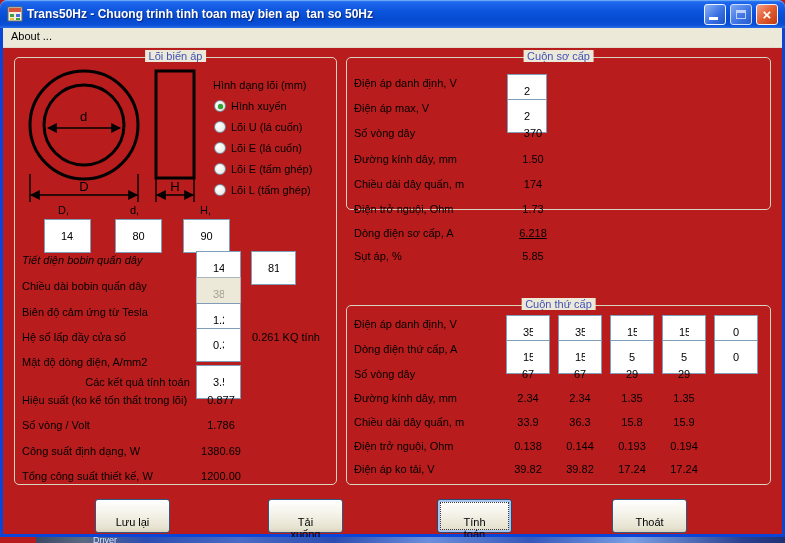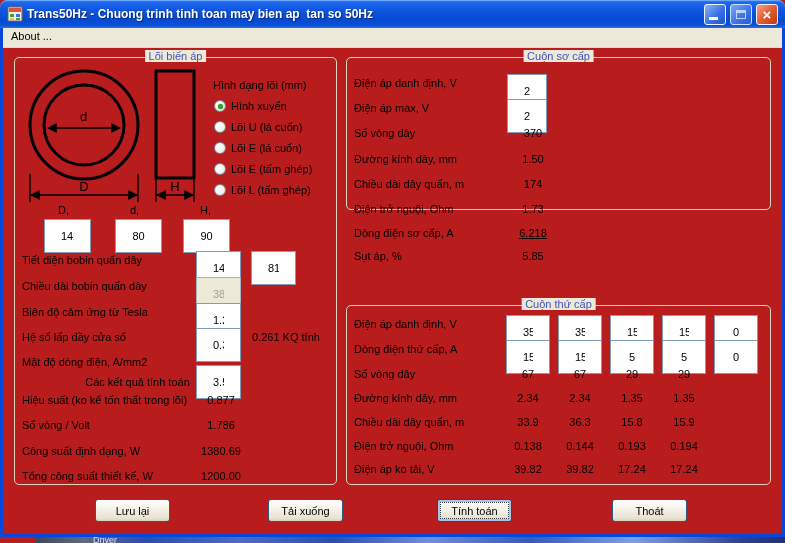--- a/index.html
+++ b/index.html
@@ -41,21 +41,21 @@
   .tb{position:absolute;box-sizing:border-box;height:18px;width:45px;border:1px solid #7F9DB9;
     background:#fff;font:11px "Liberation Sans",sans-serif;text-align:center;padding:16px;color:#000;}
   .tb.dis{background:#ECE9D8;color:#A5A294;border-color:#A8B4BE;}
   .radio{position:absolute;display:flex;align-items:center;gap:5px;font-size:11px;cursor:default;}
   .rdot{width:12px;height:12px;border-radius:50%;border:1px solid #7A869A;box-sizing:border-box;
     background:radial-gradient(circle at 35% 35%,#ffffff 0%,#eef0ec 60%,#d8dcd8 100%);position:relative;flex:0 0 auto;}
   .radio.checked .rdot::after{content:"";position:absolute;left:2.5px;top:2.5px;width:5px;height:5px;
     border-radius:50%;background:#2FA42F;box-shadow:0 0 1px #1d7a1d;}
   .btn{position:absolute;height:23px;width:75px;border:1px solid #35567e;border-radius:3px;
     background:linear-gradient(180deg,#ffffff 0%,#f4f2e8 45%,#e6e2d0 88%,#d8d2bc 100%);
-    font:11px "Liberation Sans",sans-serif;color:#000;box-sizing:border-box;cursor:pointer;padding:0;}
+    font:11px "Liberation Sans",sans-serif;color:#000;box-sizing:border-box;cursor:pointer;padding:16px;}
   .btn.focus{box-shadow:inset 0 0 0 2px #a8c4ee;outline:1px dotted #3a3a3a;outline-offset:-4px;border-color:#28486e;}
   svg text{font-family:"Liberation Sans",sans-serif;}
 </style>
 </head>
 <body>
 
 <div class="stage">
 
   <div class="titlebar">
     <svg class="appicon" viewBox="0 0 16 16">
@@ -133,21 +133,21 @@
     <span>Lõi L (tấm ghép)</span>
   </div>
 
   <span class="lbl" style="left:58px;top:204px;">D,</span>
   <span class="lbl" style="left:130px;top:204px;">d,</span>
   <span class="lbl" style="left:200px;top:204px;">H,</span>
   <input class="tb" style="left: 44px; top: 219px; width: 47px;" value="142">
   <input class="tb" style="left: 115px; top: 219px; width: 47px;" value="80">
   <input class="tb" style="left: 183px; top: 219px; width: 47px;" value="90">
 
-  <span class="lbl" style="left:22px;top:254px;">Tiết diện bobin quấn dây</span>
+  <span class="lbl" style="left:22px;top:254px;font-style:italic;">Tiết diện bobin quấn dây</span>
   <input class="tb" style="left: 196px; top: 251px;" value="143">
   <input class="tb" style="left: 251px; top: 251px;" value="81">
 
   <span class="lbl" style="left:22px;top:280px;">Chiều dài bobin quấn dây</span>
   <input class="tb dis" style="left: 196px; top: 277px;" disabled="" value="38">
 
   <span class="lbl" style="left:22px;top:306px;">Biên độ cảm ứng từ Tesla</span>
   <input class="tb" style="left: 196px; top: 303px;" value="1.2">
 
   <span class="lbl" style="left:22px;top:331px;">Hệ số lấp đầy cửa số</span>

